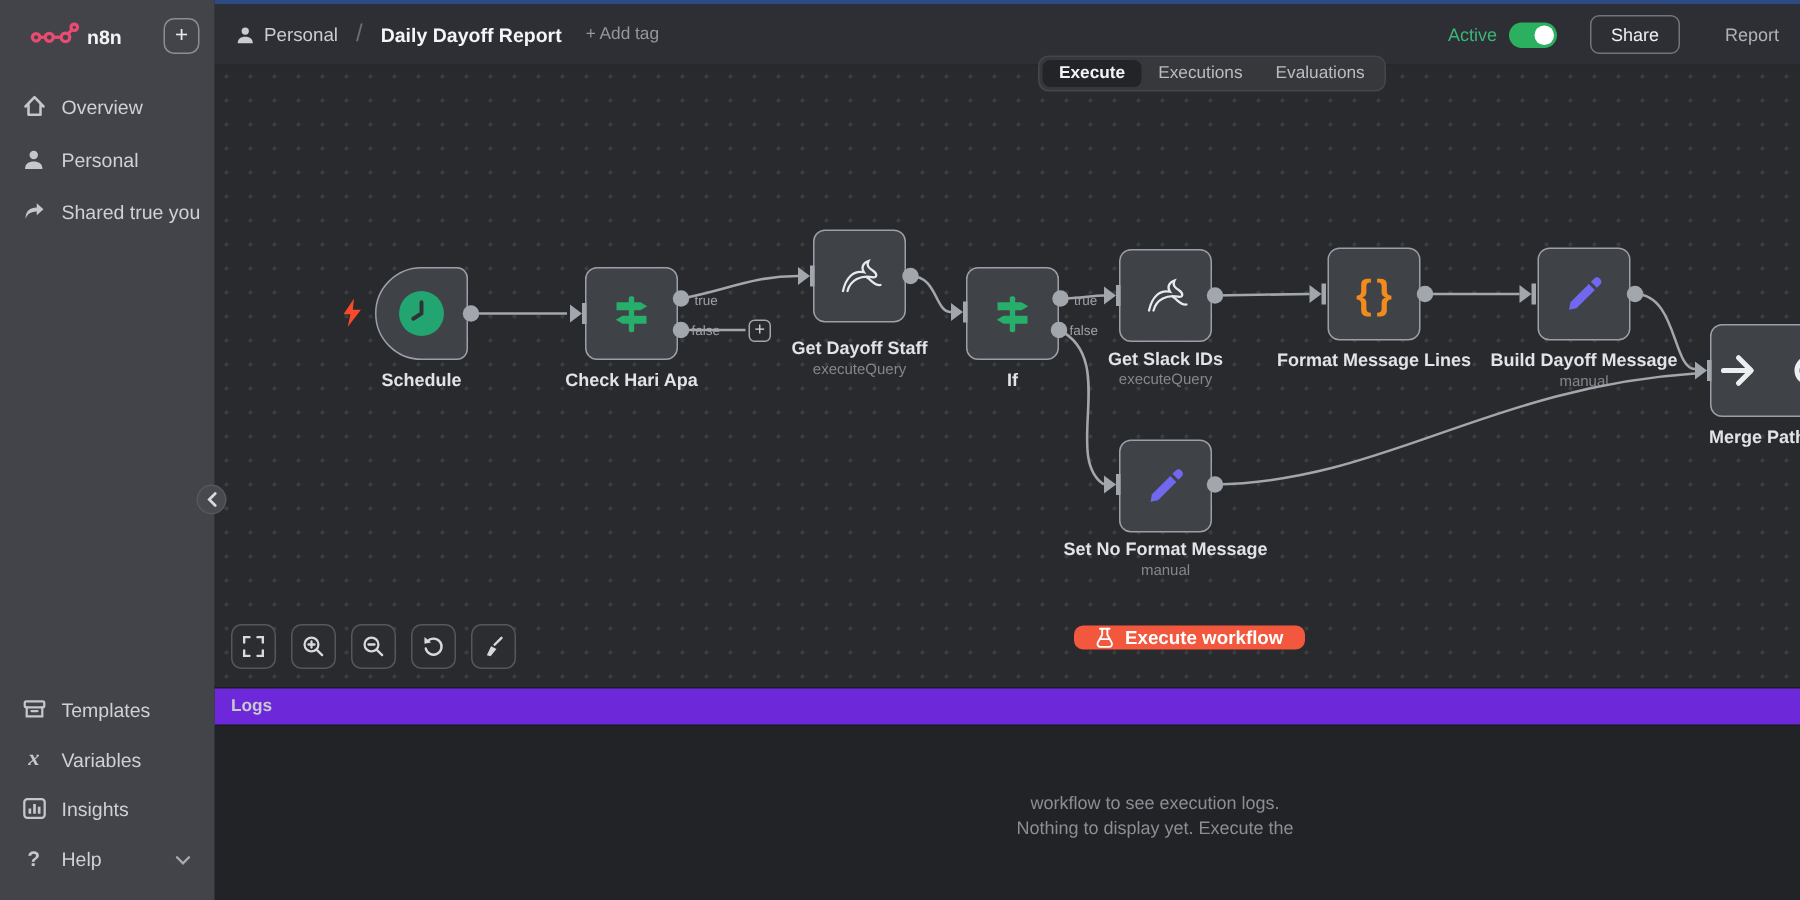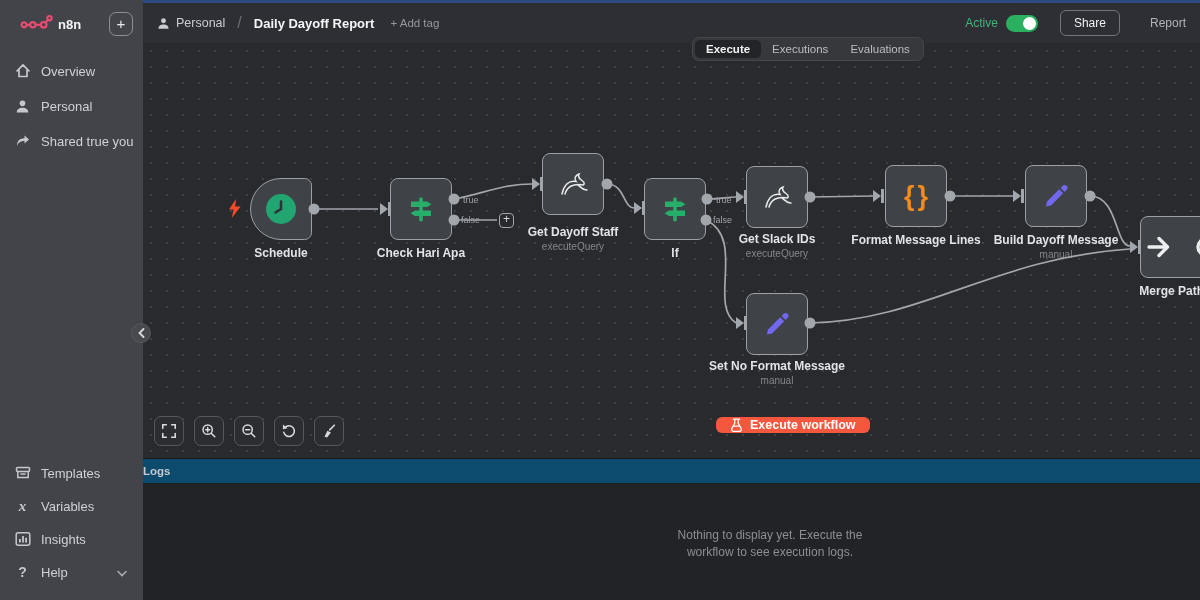--- a/index.html
+++ b/index.html
@@ -74,22 +74,22 @@
   .controls { position:absolute; left:11px; top:373px; display:flex; gap:10px; z-index:6; }
   .ctl { width:30px; height:30px; background:#2c2d30; border:1px solid #55575b; border-radius:7px;
          display:flex; align-items:center; justify-content:center; color:#d7d9dc; cursor:pointer; }
   .exec-btn { position:absolute; left:573px; top:374px; height:16px; padding:0 14px;
               background:#f3573e; border:none; border-radius:6px; color:#ffffff; font-size:12.5px;
               font-weight:bold; display:flex; align-items:center; gap:7px; z-index:6; cursor:pointer; }
 
   
   .logs { position:absolute; left:0; top:458px; width:1057px; height:142px; background:#222326;
           border-top:1px solid #1a1b1d; }
-  .logs-head { height:25px; background:#0c4a6e; border-bottom:1px solid #1a1b1d;
-               display:flex; align-items:center; }
+  .logs-head { height:25px; background:#6d28d9; border-bottom:1px solid #1a1b1d;
+               display:flex; align-items:center; padding-left:11px; }
   .logs-title { color:#c6c9cd; font-size:11.5px; font-weight:bold; }
   .logs-empty { position:absolute; left:627px; top:68px; transform:translateX(-50%);
                 color:#8a8e95; font-size:12px; line-height:17px; text-align:center; white-space:nowrap; }
 
   
   .collapse-btn { position:absolute; left:131px; top:323px; width:20px; height:20px; border-radius:50%;
                   background:#48494e; border:1px solid #55575b; color:#d8dadd; z-index:40;
                   display:flex; align-items:center; justify-content:center; font-size:11px;
                   font-weight:bold; cursor:pointer; }
 </style>
@@ -399,22 +399,22 @@
         </svg>
         <span>Execute workflow</span>
       </button>
     </div>
 
     <div class="logs">
       <div class="logs-head">
         <span class="logs-title">Logs</span>
       </div>
       <div class="logs-empty">
+        <div>workflow to see execution logs.</div>
         <div>Nothing to display yet. Execute the</div>
-        <div>workflow to see execution logs.</div>
       </div>
     </div>
   </div>
 
   <div class="collapse-btn">
     <svg width="7" height="10" viewBox="0 0 7 10">
         <path d="M5.5,1 L1.5,5 L5.5,9" stroke="#d8dadd" stroke-width="1.8" fill="none" stroke-linecap="round"></path>
       </svg>
   </div>
 

